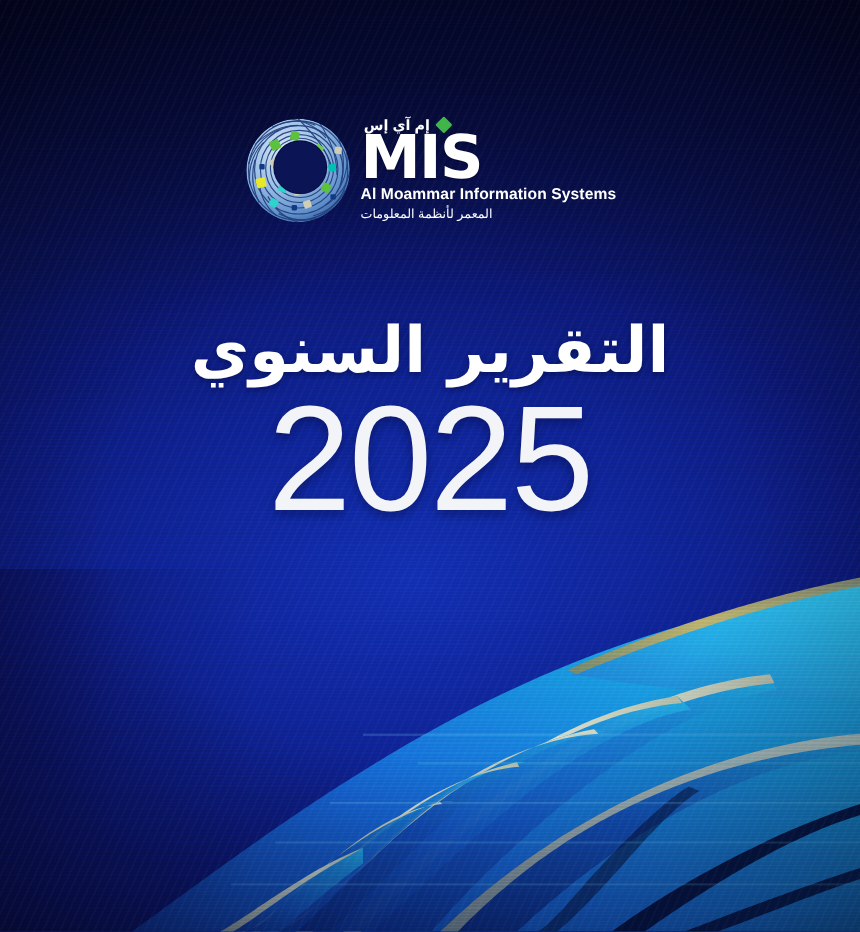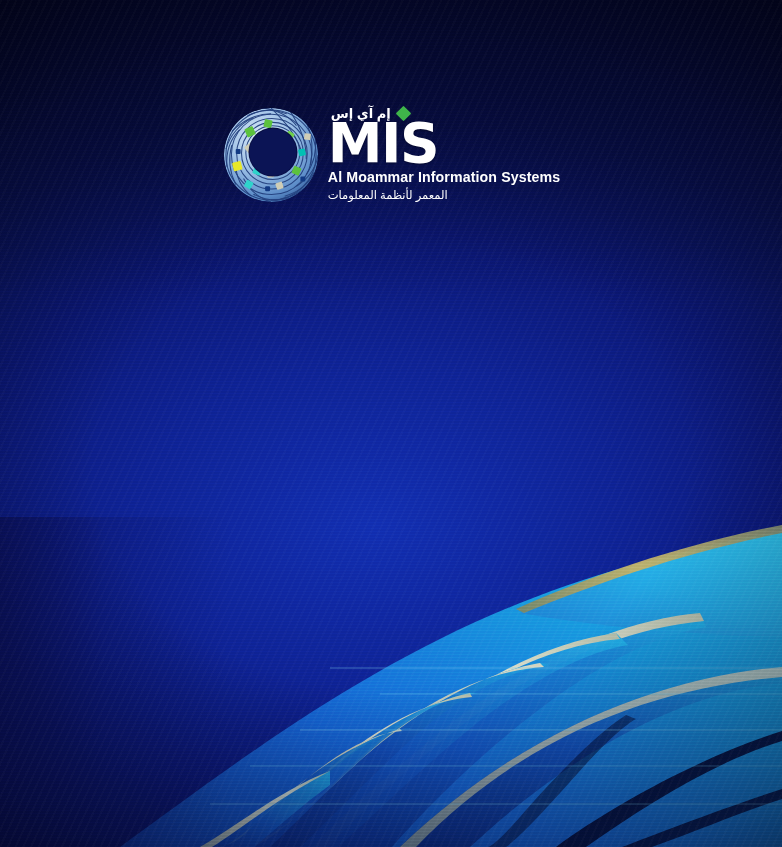--- a/index.html
+++ b/index.html
@@ -345,14 +345,18 @@
       <div class="logo-ar-top">
         <span class="ar">إم آي إس</span>
         <span class="diamond"></span>
       </div>
       <div class="logo-mis">MIS</div>
       <div class="logo-en">Al Moammar Information Systems</div>
       <div class="logo-ar-bottom">المعمر لأنظمة المعلومات</div>
     </div>
   </div>
 
+  <div class="title-block">
+    <div class="title-ar">التقرير السنوي</div>
+    <div class="title-year">2025</div>
+  </div>
 
 </div>
 
 </body></html>

